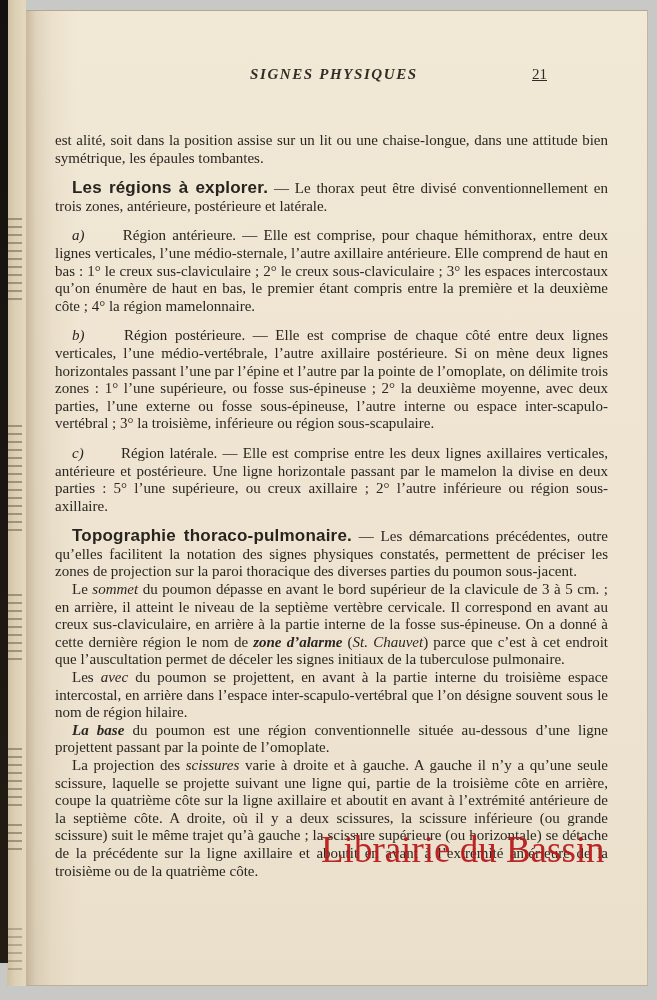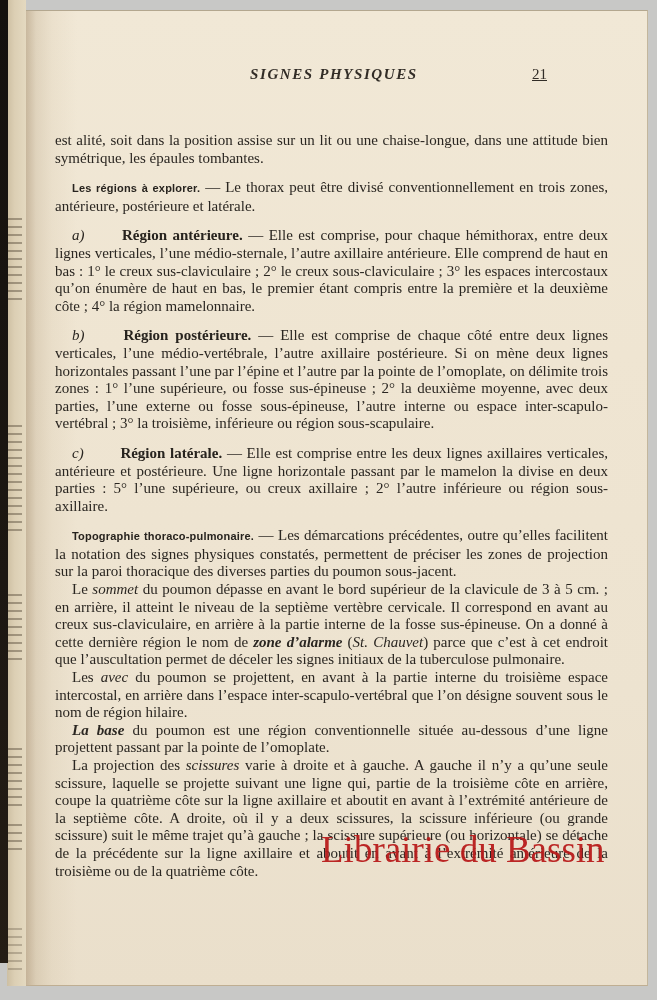--- a/index.html
+++ b/index.html
@@ -50,23 +50,23 @@
     font-style:italic;font-weight:700;letter-spacing:1.6px;
     font-size:15px;color:#322d27;white-space:nowrap;margin-left:12px;
   }
   .pagenum{position:absolute;left:477px;top:0;font-size:15px;color:#322d27;text-decoration:underline;}
 
   p.bp{margin:0;text-indent:17px;}
   p.noindent{text-indent:0;margin-top:32px;}
   p.gap{margin-top:12px;}
   .lead-sans{
     font-family:"Liberation Sans", sans-serif;
-    font-weight:700;font-size:11px;letter-spacing:.2px;color:#27231e;
+    font-weight:700;font-size:17px;letter-spacing:.2px;color:#27231e;
   }
-  .lead-serif{font-weight:700;color:#27231e;margin-left:32px;}
+  .lead-serif{font-weight:400;color:#27231e;margin-left:32px;}
   .it{font-style:italic;}
   .bi{font-style:italic;font-weight:700;}
 
   
   .watermark{
     position:absolute;left:321px;top:829px;z-index:5;
     font-family:Liberation Serif, serif;
     font-size:37px;line-height:42px;font-weight:400;
     color:#b91c1c;opacity:.95;white-space:nowrap;
     letter-spacing:0px;

